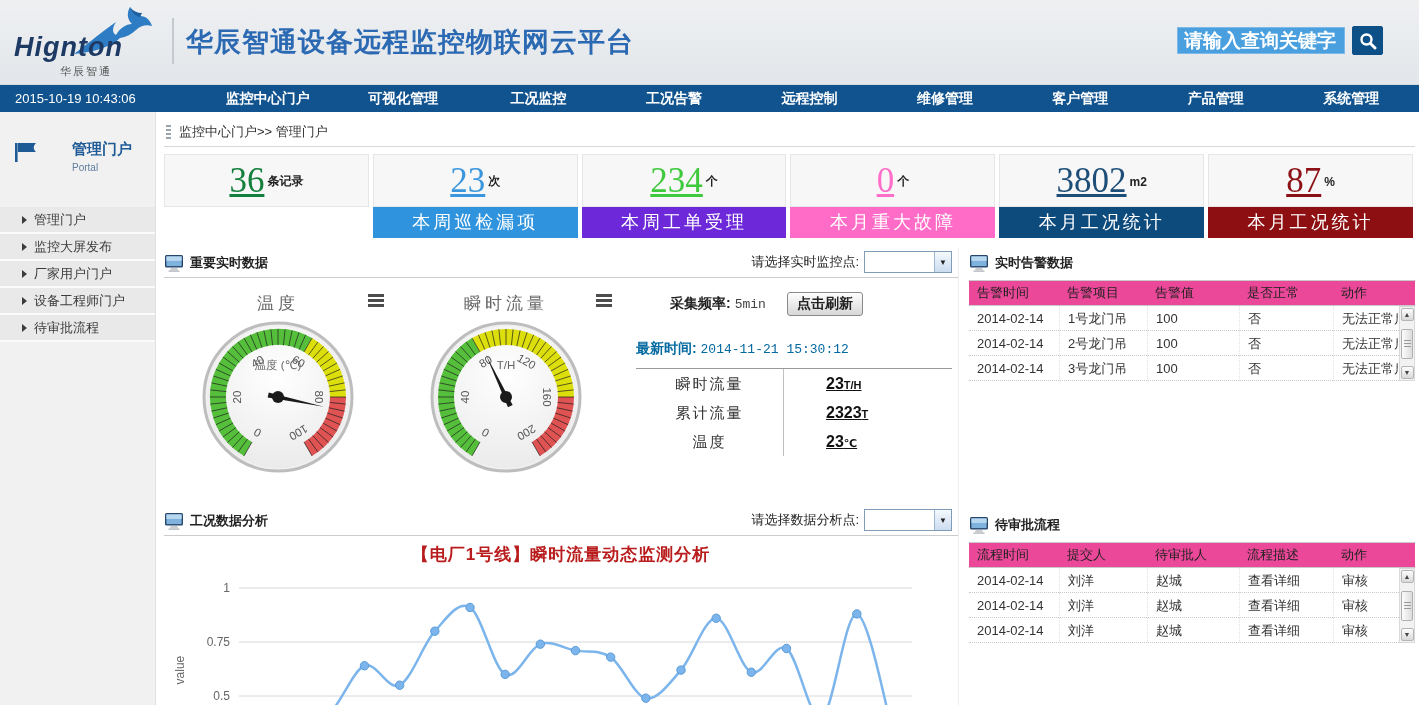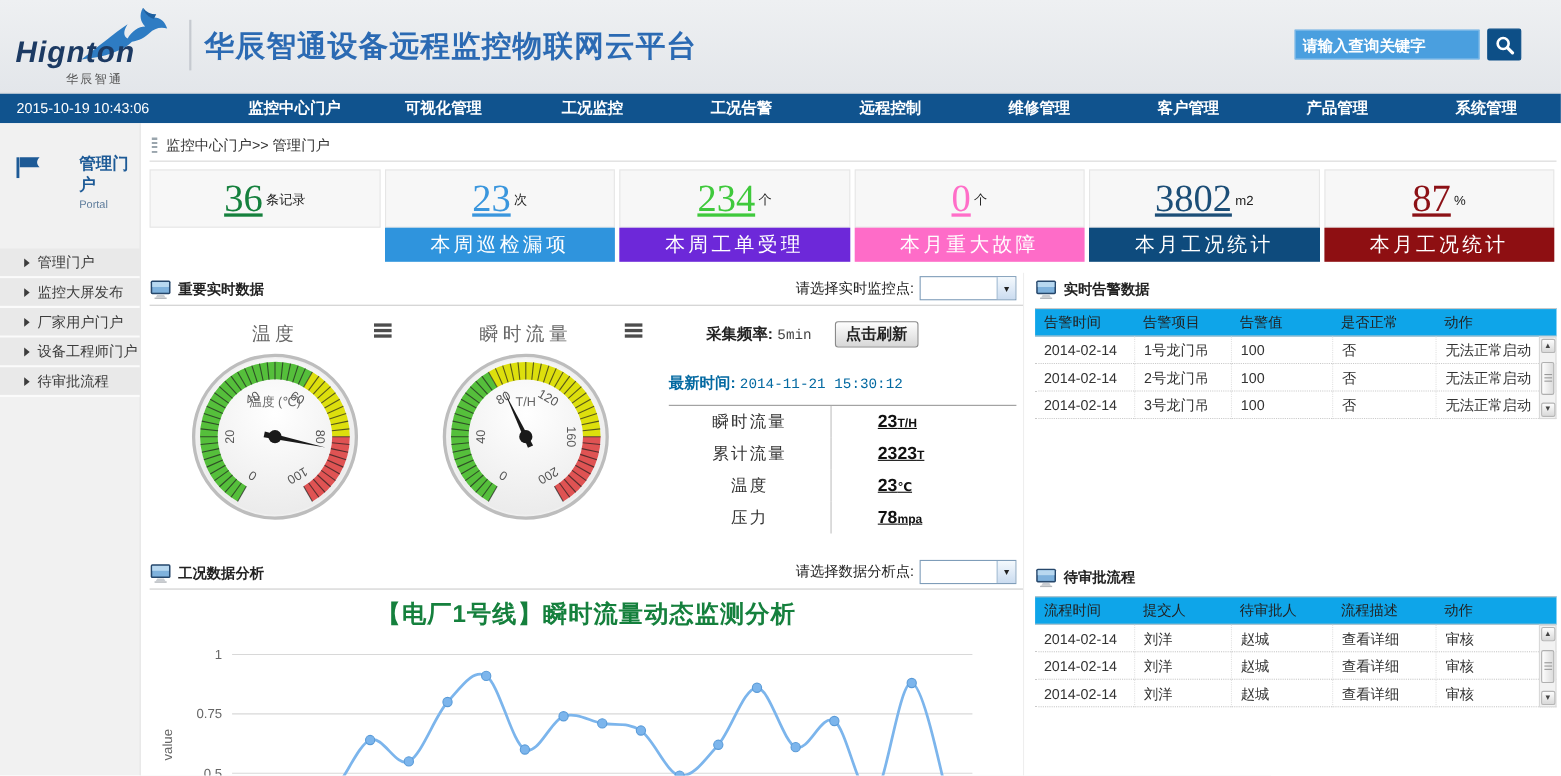--- a/index.html
+++ b/index.html
@@ -8,52 +8,52 @@
 
   
   .top-header { height:85px; background:linear-gradient(#eef0f2,#e3e6ea); position:relative; border-bottom:1px solid #d5d8dc; }
   .logo-wrap { position:absolute; left:8px; top:6px; width:160px; height:74px; }
   .logo-deer { position:absolute; left:52px; top:-2px; }
   .logo-text { position:absolute; left:6px; top:26px; font-size:27px; font-weight:bold; font-style:italic; color:#1c3a63; letter-spacing:1px; }
   .logo-sub { position:absolute; left:52px; top:58px; font-size:11px; color:#555; letter-spacing:2px; }
   .logo-divider { position:absolute; left:172px; top:18px; height:46px; width:2px; background:#c6cad0; }
   .site-title { position:absolute; left:186px; top:24px; font-size:27px; font-weight:bold; color:#2b6ab3; letter-spacing:1px; }
   .search-area { position:absolute; right:36px; top:26px; display:flex; align-items:center; }
-  .search-input { width:168px; height:27px; background:#4a9fdf; border:1px solid #7db9e8; color:#fff; font-size:14px; font-weight:bold; padding:0 6px; outline:none; }
+  .search-input { width:168px; height:27px; background:#4a9fdf; border:1px solid #7db9e8; color:#fff; font-size:19px; font-weight:bold; padding:0 6px; outline:none; }
   .search-input::placeholder { color:#fff; opacity:1; }
   .search-btn { width:31px; height:29px; margin-left:7px; background:#0d4f87; border:1px solid #0d4f87; border-radius:2px; display:flex; align-items:center; justify-content:center; cursor:pointer; }
 
   
   .nav { height:27px; background:#10538e; display:flex; align-items:center; color:#fff; }
   .nav-time { width:200px; padding-left:15px; font-size:13px; }
   .nav-items { flex:1; display:flex; }
   .nav-item { flex:1; text-align:center; font-size:14px; font-weight:bold; cursor:pointer; white-space:nowrap; }
 
   
   .page { display:flex; height:593px; }
-  .sidebar { width:128px; background:#f1f1f1; border-right:1px solid #e0e0e0; }
+  .sidebar { width:156px; background:#f1f1f1; border-right:1px solid #e0e0e0; }
   .portal-head { padding:28px 0 20px 40px; position:relative; }
   .portal-flag { position:absolute; left:42px; top:30px; }
   .portal-title { margin-left:32px; font-size:15px; font-weight:bold; color:#1d5a96; }
   .portal-sub { margin-left:32px; font-size:10px; color:#5f7d9c; margin-top:3px; }
   .side-menu { margin-top:14px; }
   .side-item { height:27px; background:#e9e9e9; border-bottom:2px solid #fbfbfb; display:flex; align-items:center; padding-left:22px; font-size:13px; color:#3c3c3c; cursor:pointer; }
   .tri { width:0; height:0; border-left:5px solid #3c3c3c; border-top:4px solid transparent; border-bottom:4px solid transparent; margin-right:7px; }
 
   .main { flex:1; background:#fff; padding:0 4px 0 8px; }
 
   .breadcrumb { height:30px; margin-top:5px; border-bottom:1px solid #d8d8d8; display:flex; align-items:center; font-size:13px; color:#333; }
   .crumb-icon { width:5px; height:14px; margin:0 8px 0 2px; background:repeating-linear-gradient(#9aa5ad 0 2px, transparent 2px 4px); }
 
   
   .stats { display:flex; gap:4px; margin:7px 2px 10px 0; }
   .stat-card { flex:1; cursor:pointer; }
   .stat-top { height:53px; background:#f7f7f7; border:1px solid #e6e6e6; display:flex; align-items:center; justify-content:center; }
   .stat-num { font-family:"Liberation Serif","DejaVu Serif",serif; font-size:35px; text-decoration:underline; line-height:1; }
-  .stat-unit { font-size:12px; color:#222; margin:14px 0 12px 3px; font-weight:normal; }
+  .stat-unit { font-size:12px; color:#222; margin:14px 0 12px 3px; font-weight:bold; }
   .stat-banner { height:31px; line-height:31px; text-align:center; color:#fff; font-size:18px; letter-spacing:3px; }
 
   
   .columns { display:flex; }
   .left-col { width:794px; }
   .right-col { flex:1; padding-left:10px; border-left:1px solid #eee; }
 
   .section-header { height:30px; border-bottom:1px solid #ccc; display:flex; align-items:center; position:relative; }
   .section-title { font-size:13px; font-weight:bold; color:#222; margin-left:6px; }
   .header-right { position:absolute; right:6px; top:3px; display:flex; align-items:center; font-size:13px; color:#222; }
@@ -79,28 +79,28 @@
   .latest-value { font-family:"Liberation Mono","DejaVu Sans Mono",monospace; font-size:13px; }
   .metrics { width:316px; margin-left:12px; border-top:1px solid #999; }
   .metric-row { display:grid; grid-template-columns:148px 1fr; height:29px; align-items:center; }
   .metric-label { text-align:center; font-size:15px; color:#333; border-right:1px solid #c0c0c0; height:29px; line-height:29px; letter-spacing:2px; }
   .metric-value-cell { padding-left:42px; }
   .metric-value { font-size:16px; font-weight:bold; color:#111; text-decoration:underline; }
   .metric-unit { font-size:11px; font-weight:bold; color:#111; text-decoration:underline; }
 
   
   .analysis-section { margin-top:14px; }
-  .chart-title { text-align:center; font-size:22px; color:#15803d; font-weight:bold; margin-top:7px; letter-spacing:1px; }
+  .chart-title { text-align:center; font-size:17px; color:#b91c1c; font-weight:bold; margin-top:7px; letter-spacing:1px; }
   .chart-wrap { margin-top:2px; }
 
   
   .panel-header { height:30px; display:flex; align-items:center; }
   .data-table { position:relative; margin-top:2px; }
   .t-row { display:grid; grid-template-columns:90px 88px 92px 94px 1fr 17px; height:25px; align-items:center; font-size:13px; }
-  .t-head { background:#0ea5e9; border-top:1px solid #c9c9c9; border-bottom:1px solid #c9c9c9; height:26px; color:#222; }
+  .t-head { background:#ec4899; border-top:1px solid #c9c9c9; border-bottom:1px solid #c9c9c9; height:26px; color:#222; }
   .t-cell { padding-left:8px; overflow:hidden; white-space:nowrap; }
   .t-body .t-row { border-bottom:1px dotted #c9c9c9; cursor:pointer; }
   .t-body .t-cell + .t-cell { border-left:1px dotted #e2e2e2; height:25px; line-height:25px; }
   .scrollbar { position:absolute; right:0; top:26px; bottom:0; width:16px; background:#f2f2f2; border:1px solid #d9d9d9; display:flex; flex-direction:column; align-items:center; justify-content:space-between; padding:1px 0; }
   .sb-btn { width:13px; height:13px; background:linear-gradient(#fdfdfd,#d9d9d9); border:1px solid #b5b5b5; border-radius:2px; font-size:7px; color:#444; display:flex; align-items:center; justify-content:center; cursor:pointer; }
   .sb-thumb { width:12px; height:30px; background:linear-gradient(90deg,#fdfdfd,#dcdcdc); border:1px solid #b0b0b0; border-radius:2px; display:flex; flex-direction:column; justify-content:center; gap:2px; align-items:center; cursor:grab; }
   .sb-thumb i { display:block; width:7px; height:1px; background:#9a9a9a; }
   .approval-wrap { margin-top:129px; }
 
   svg text { font-family:"Liberation Sans","DejaVu Sans",sans-serif; }
@@ -439,24 +439,20 @@
                   <div class="metric-value-cell"><span class="metric-value">23</span><span class="metric-unit">T/H</span></div>
                 </div>
                 <div class="metric-row">
                   <div class="metric-label">累计流量</div>
                   <div class="metric-value-cell"><span class="metric-value">2323</span><span class="metric-unit">T</span></div>
                 </div>
                 <div class="metric-row">
                   <div class="metric-label">温度</div>
                   <div class="metric-value-cell"><span class="metric-value">23</span><span class="metric-unit">℃</span></div>
                 </div>
-                <div class="metric-row">
-                  <div class="metric-label">压力</div>
-                  <div class="metric-value-cell"><span class="metric-value">78</span><span class="metric-unit">mpa</span></div>
-                </div>
               </div>
           </div>
         </div>
 
         <div class="analysis-section">
           <div class="section-header">
             <svg width="20" height="18" viewBox="0 0 20 18">
               <rect x="1" y="1" width="18" height="12.5" rx="1.5" fill="#26476b"></rect>
               <rect x="2.4" y="2.4" width="15.2" height="9.7" fill="#7fb2dd"></rect>
               <rect x="2.4" y="2.4" width="15.2" height="4.5" fill="#b8d8f0"></rect>

